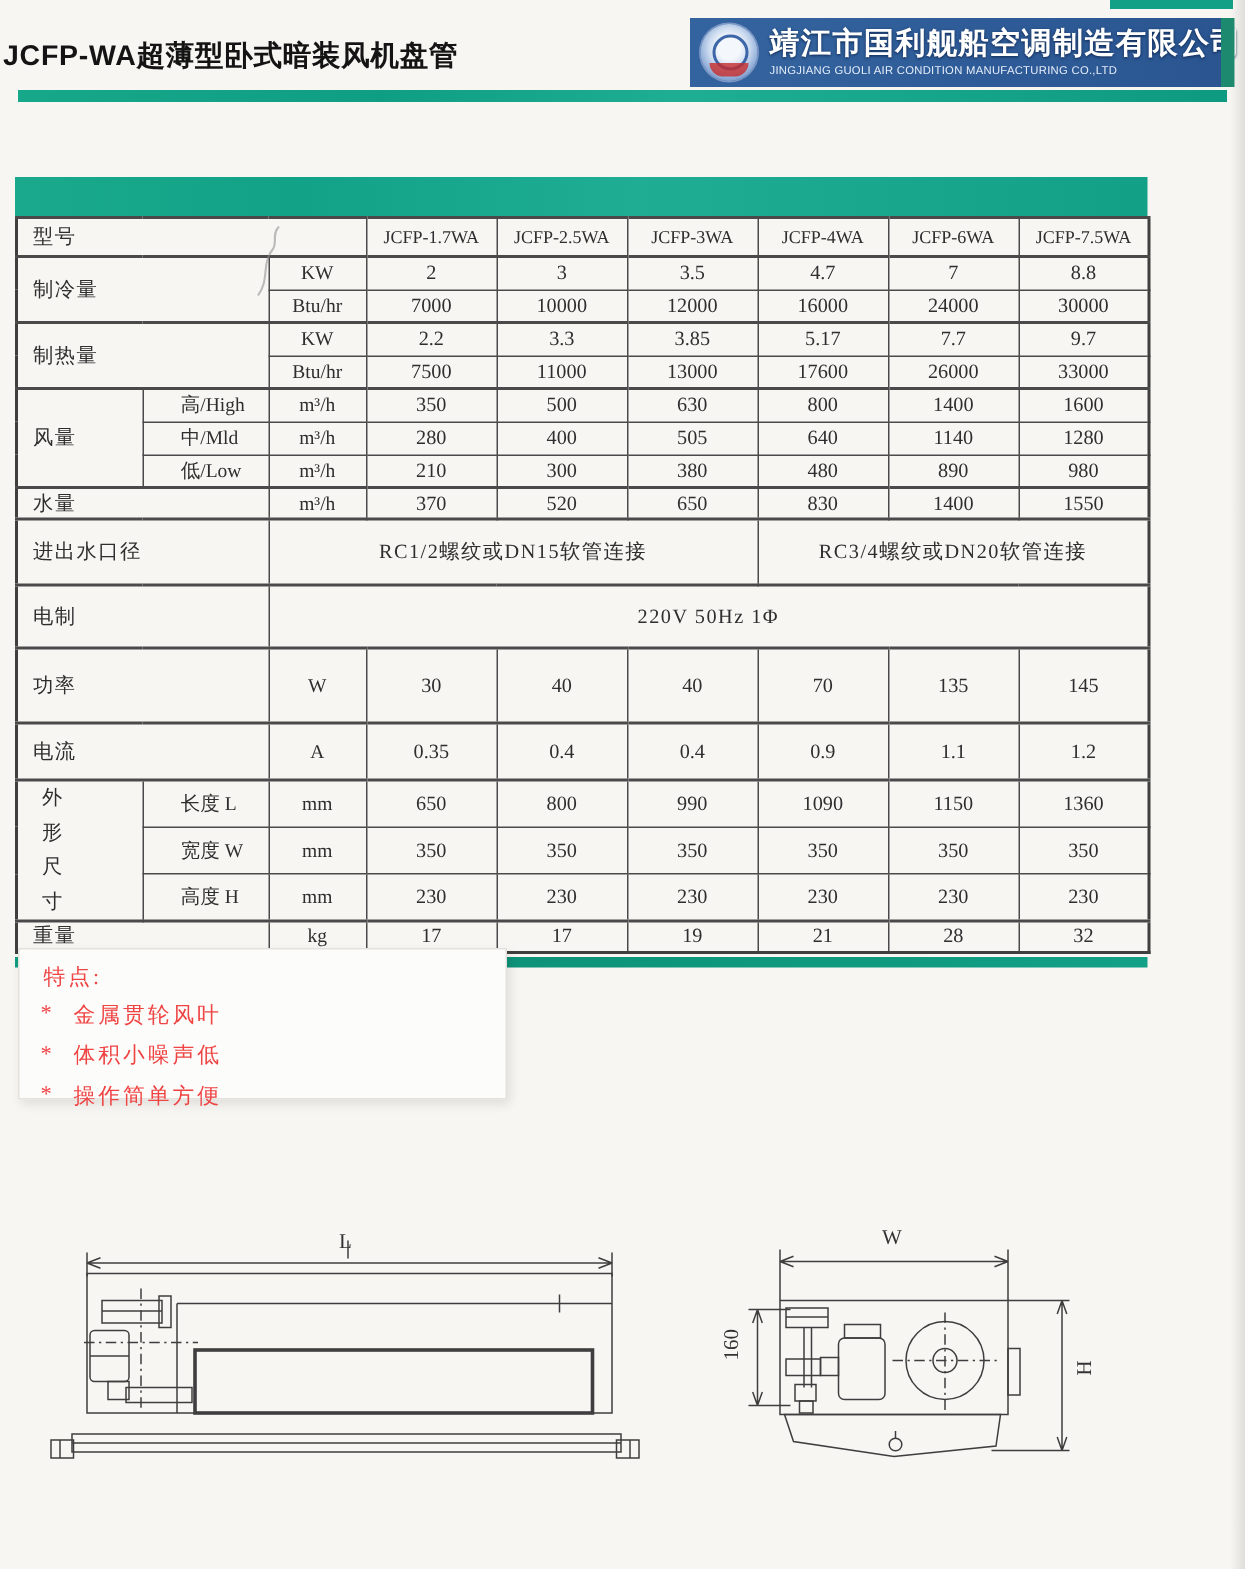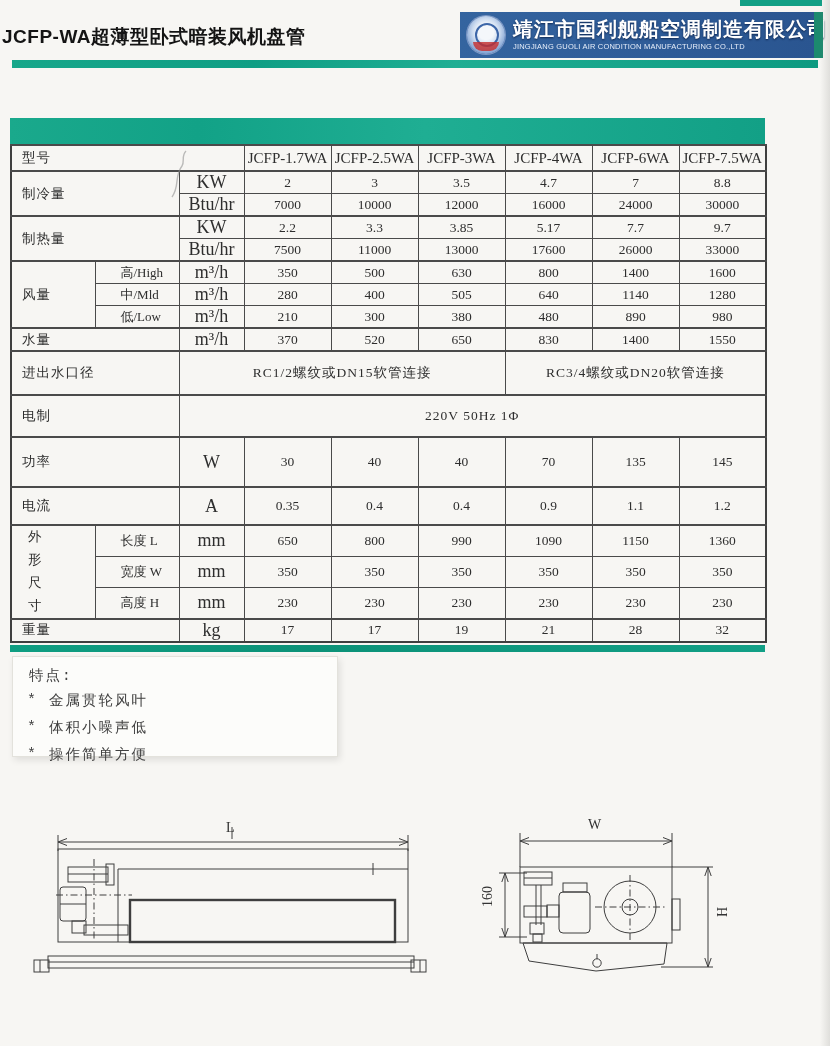--- a/index.html
+++ b/index.html
@@ -26,32 +26,32 @@
       text-shadow:0 1px 2px rgba(8,28,66,.85);}
   .en{font-size:7.5px;letter-spacing:.2px;margin-top:3px;color:#e6eefa;white-space:nowrap;}
   
   .tablewrap{position:absolute;left:10px;top:118px;width:755px;}
   .theader-band{height:26px;background:linear-gradient(90deg,#1aa98c,#12a287 25%,#1fae93 55%,#12a086);}
   table{border-collapse:collapse;table-layout:fixed;width:755px;border:2px solid #3f3f3f;}
   td{border:1px solid #4a4a4a;font-family:"Liberation Serif","DejaVu Serif",serif;font-size:13.5px;
      color:#2e2e2e;text-align:center;padding:0 2px;overflow:hidden;}
   td.lbl{text-align:left;padding-left:10px;letter-spacing:1px;}
   td.sub{text-align:left;padding-left:25px;font-size:13px;}
-  td.unit{font-size:18px;margin-left:12px;}
-  td.model{font-size:15px;}
+  td.unit{font-size:13px;margin-left:12px;}
+  td.model{font-size:12px;}
   td.merged{letter-spacing:1px;}
   td.dim{padding-left:16px;padding-right:28px;letter-spacing:6px;line-height:1.7;}
   tr.sect td{border-top-width:2px;}
   .tfooter-band{height:7px;margin-top:2px;
       background:linear-gradient(90deg,#0f9e82,#0c9278 40%,#12a086);}
   .diag-mark{position:absolute;left:158px;top:30px;opacity:.55;}
   
-  .features{position:absolute;left:12px;top:656px;width:324px;height:99px;background:#fcfcfa;
-      border:1px solid #e3e2dc;box-shadow:2px 3px 7px rgba(0,0,0,.10);color:#404040;
-      font-family:Liberation Mono, monospace;}
+  .features{position:absolute;left:12px;top:632px;width:324px;height:99px;background:#fcfcfa;
+      border:1px solid #e3e2dc;box-shadow:2px 3px 7px rgba(0,0,0,.10);color:#ef4444;
+      font-family:Liberation Serif, serif;}
   .ftitle{margin:9px 0 0 16px;font-size:14.5px;letter-spacing:2px;}
   .flist{list-style:none;margin:2px 0 0 0;padding:0 0 0 14px;}
   .flist li{display:flex;align-items:center;height:27px;font-size:14.5px;letter-spacing:2px;}
   .bullet{width:22px;font-size:15px;}
   
   .drawL{position:absolute;left:30px;top:815px;}
   .drawR{position:absolute;left:475px;top:815px;}
   svg text{font-family:"Liberation Serif","DejaVu Serif",serif;font-size:14px;fill:#333;}
   .edge{position:absolute;top:0;right:0;width:10px;height:1046px;
       background:linear-gradient(90deg,rgba(115,115,110,0),rgba(115,115,110,.18));}

